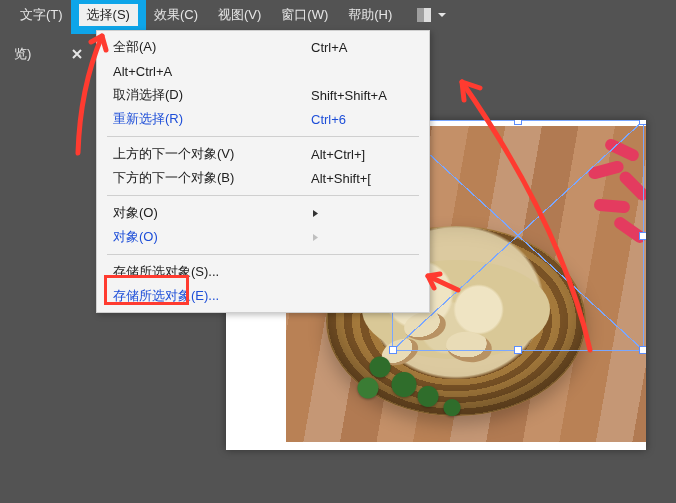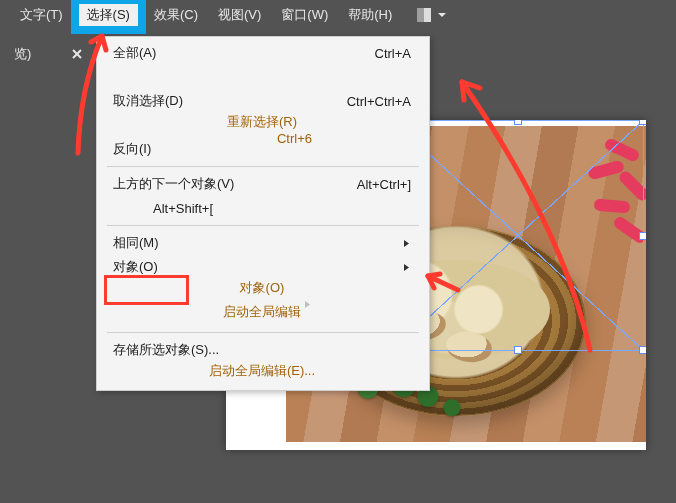--- a/index.html
+++ b/index.html
@@ -175,33 +175,32 @@
     position: absolute;
     left: 96px;
     top: 30px;
     width: 332px;
     background: #f4f4f4;
     border: 1px solid #cfcfcf;
     box-shadow: 2px 2px 6px rgba(0,0,0,0.25);
     color: #202020;
     z-index: 50;
     padding: 4px 0;
-    margin-top: 6px;
   }
   .item {
     display: flex;
     align-items: center;
     justify-content: space-between;
     height: 24px;
     padding: 0 18px 0 16px;
     font-size: 13px;
     white-space: nowrap;
   }
-  .item.disabled { color: #a16207; flex-direction: column; }
-  .item .rk { text-align: right; min-width: 100px; }
+  .item.disabled { color: #1d4ed8; }
+  .item .rk { text-align: left; min-width: 100px; }
   .separator { height: 1px; background: #cfcfcf; margin: 5px 10px; }
   .arrow-sub svg { width: 9px; height: 9px; }
   .arrow-sub path { fill: #333; }
   .item.disabled .arrow-sub path { fill: #bfbfbf; }
 
   .red-box-obj {
     position: absolute;
     left: 104px;
     top: 275px;
     width: 79px;
@@ -283,71 +282,59 @@
     </div>
   </div>
 </div>
 
 <div class="dropdown">
   <div class="item">
     <span>全部(A)</span>
     <span class="rk">Ctrl+A</span>
   </div>
   <div class="item">
+    <span class="rk">Alt+Ctrl+A</span>
   </div>
   <div class="item">
     <span>取消选择(D)</span>
-    <span class="rk">Ctrl+Ctrl+A</span>
+    <span class="rk">Shift+Shift+A</span>
   </div>
   <div class="item disabled">
     <span>重新选择(R)</span>
     <span class="rk">Ctrl+6</span>
   </div>
-  <div class="item">
-    <span>反向(I)</span>
-    <span class="rk"></span>
-  </div>
   <div class="separator"></div>
   <div class="item">
     <span>上方的下一个对象(V)</span>
     <span class="rk">Alt+Ctrl+]</span>
   </div>
   <div class="item">
+    <span>下方的下一个对象(B)</span>
     <span class="rk">Alt+Shift+[</span>
   </div>
   <div class="separator"></div>
-  <div class="item">
-    <span>相同(M)</span>
-    <span class="rk arrow-sub"><svg viewBox="0 0 9 9">
-          <path d="M2 1 L7 4.5 L2 8 Z"></path>
-        </svg></span>
-  </div>
   <div class="item">
     <span>对象(O)</span>
     <span class="rk arrow-sub"><svg viewBox="0 0 9 9">
           <path d="M2 1 L7 4.5 L2 8 Z"></path>
         </svg></span>
   </div>
   <div class="item disabled">
     <span>对象(O)</span>
     <span class="rk arrow-sub"><svg viewBox="0 0 9 9">
           <path d="M2 1 L7 4.5 L2 8 Z"></path>
         </svg></span>
   </div>
-  <div class="item disabled">
-    <span>启动全局编辑</span>
-    <span class="rk"></span>
-  </div>
   <div class="separator"></div>
   <div class="item">
     <span>存储所选对象(S)...</span>
     <span class="rk"></span>
   </div>
   <div class="item disabled">
-    <span>启动全局编辑(E)...</span>
+    <span>存储所选对象(E)...</span>
     <span class="rk"></span>
   </div>
 </div>
 
 <div class="red-box-obj"></div>
 
 <div class="red-arrow arrow-top">
   <svg width="64" height="130" viewBox="0 0 64 130">
     <path d="M20 125 Q22 60 44 8" stroke="#ff3b30" stroke-width="5" fill="none" stroke-linecap="round"></path>
     <path d="M44 8 L33 14 M44 8 L48 22" stroke="#ff3b30" stroke-width="5" fill="none" stroke-linecap="round"></path>

